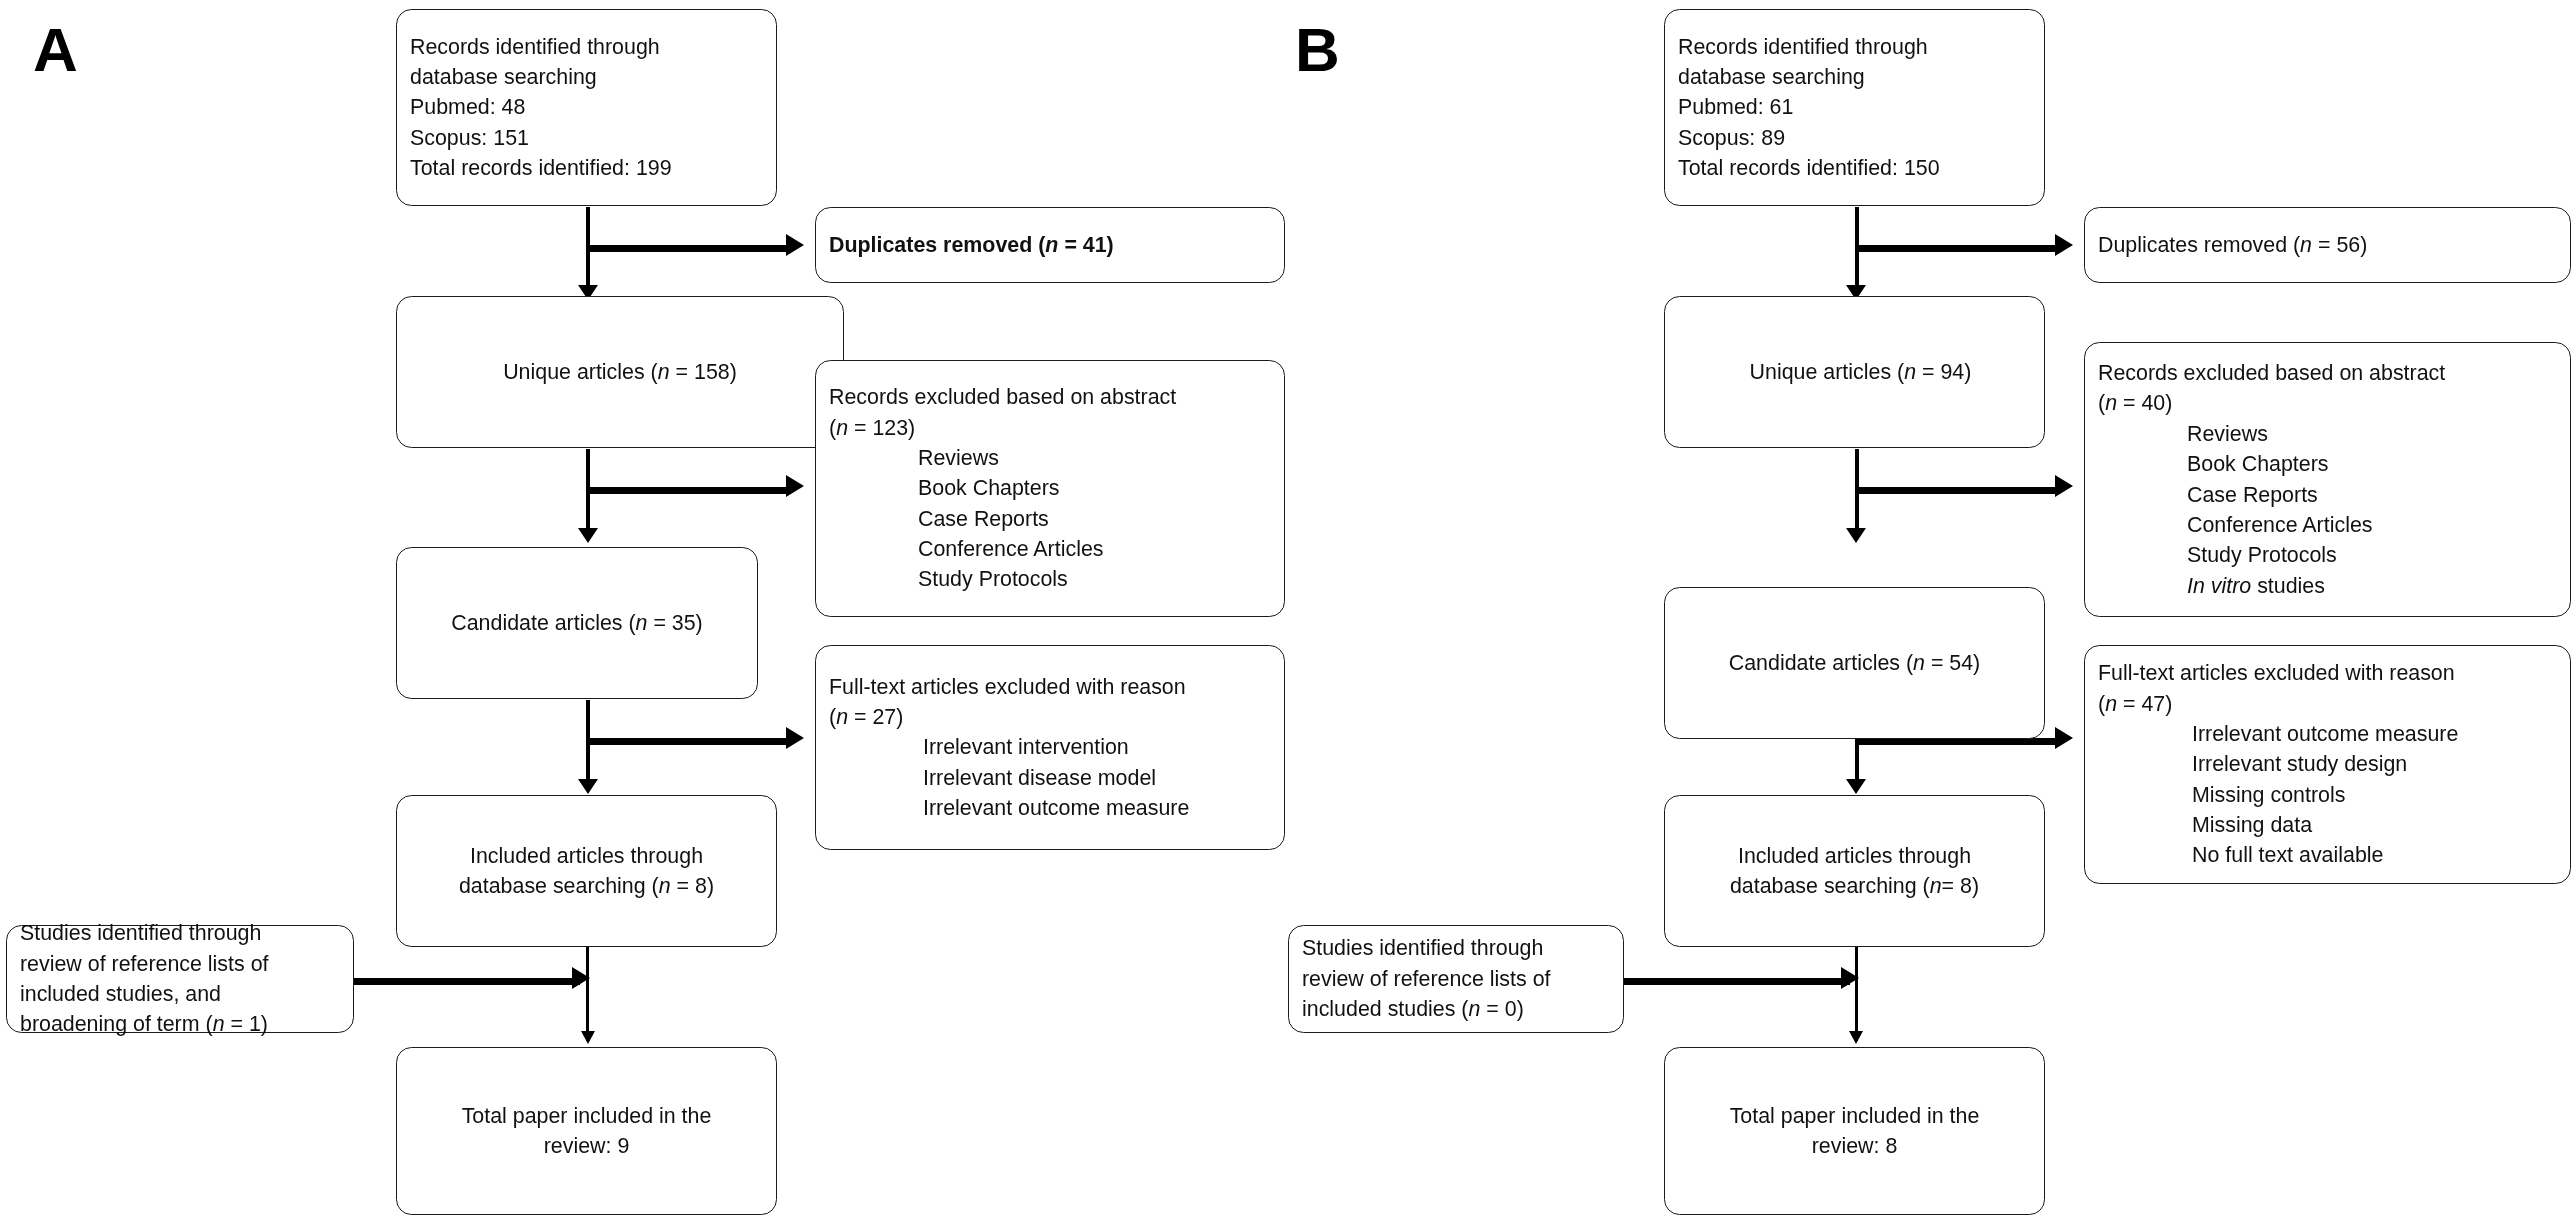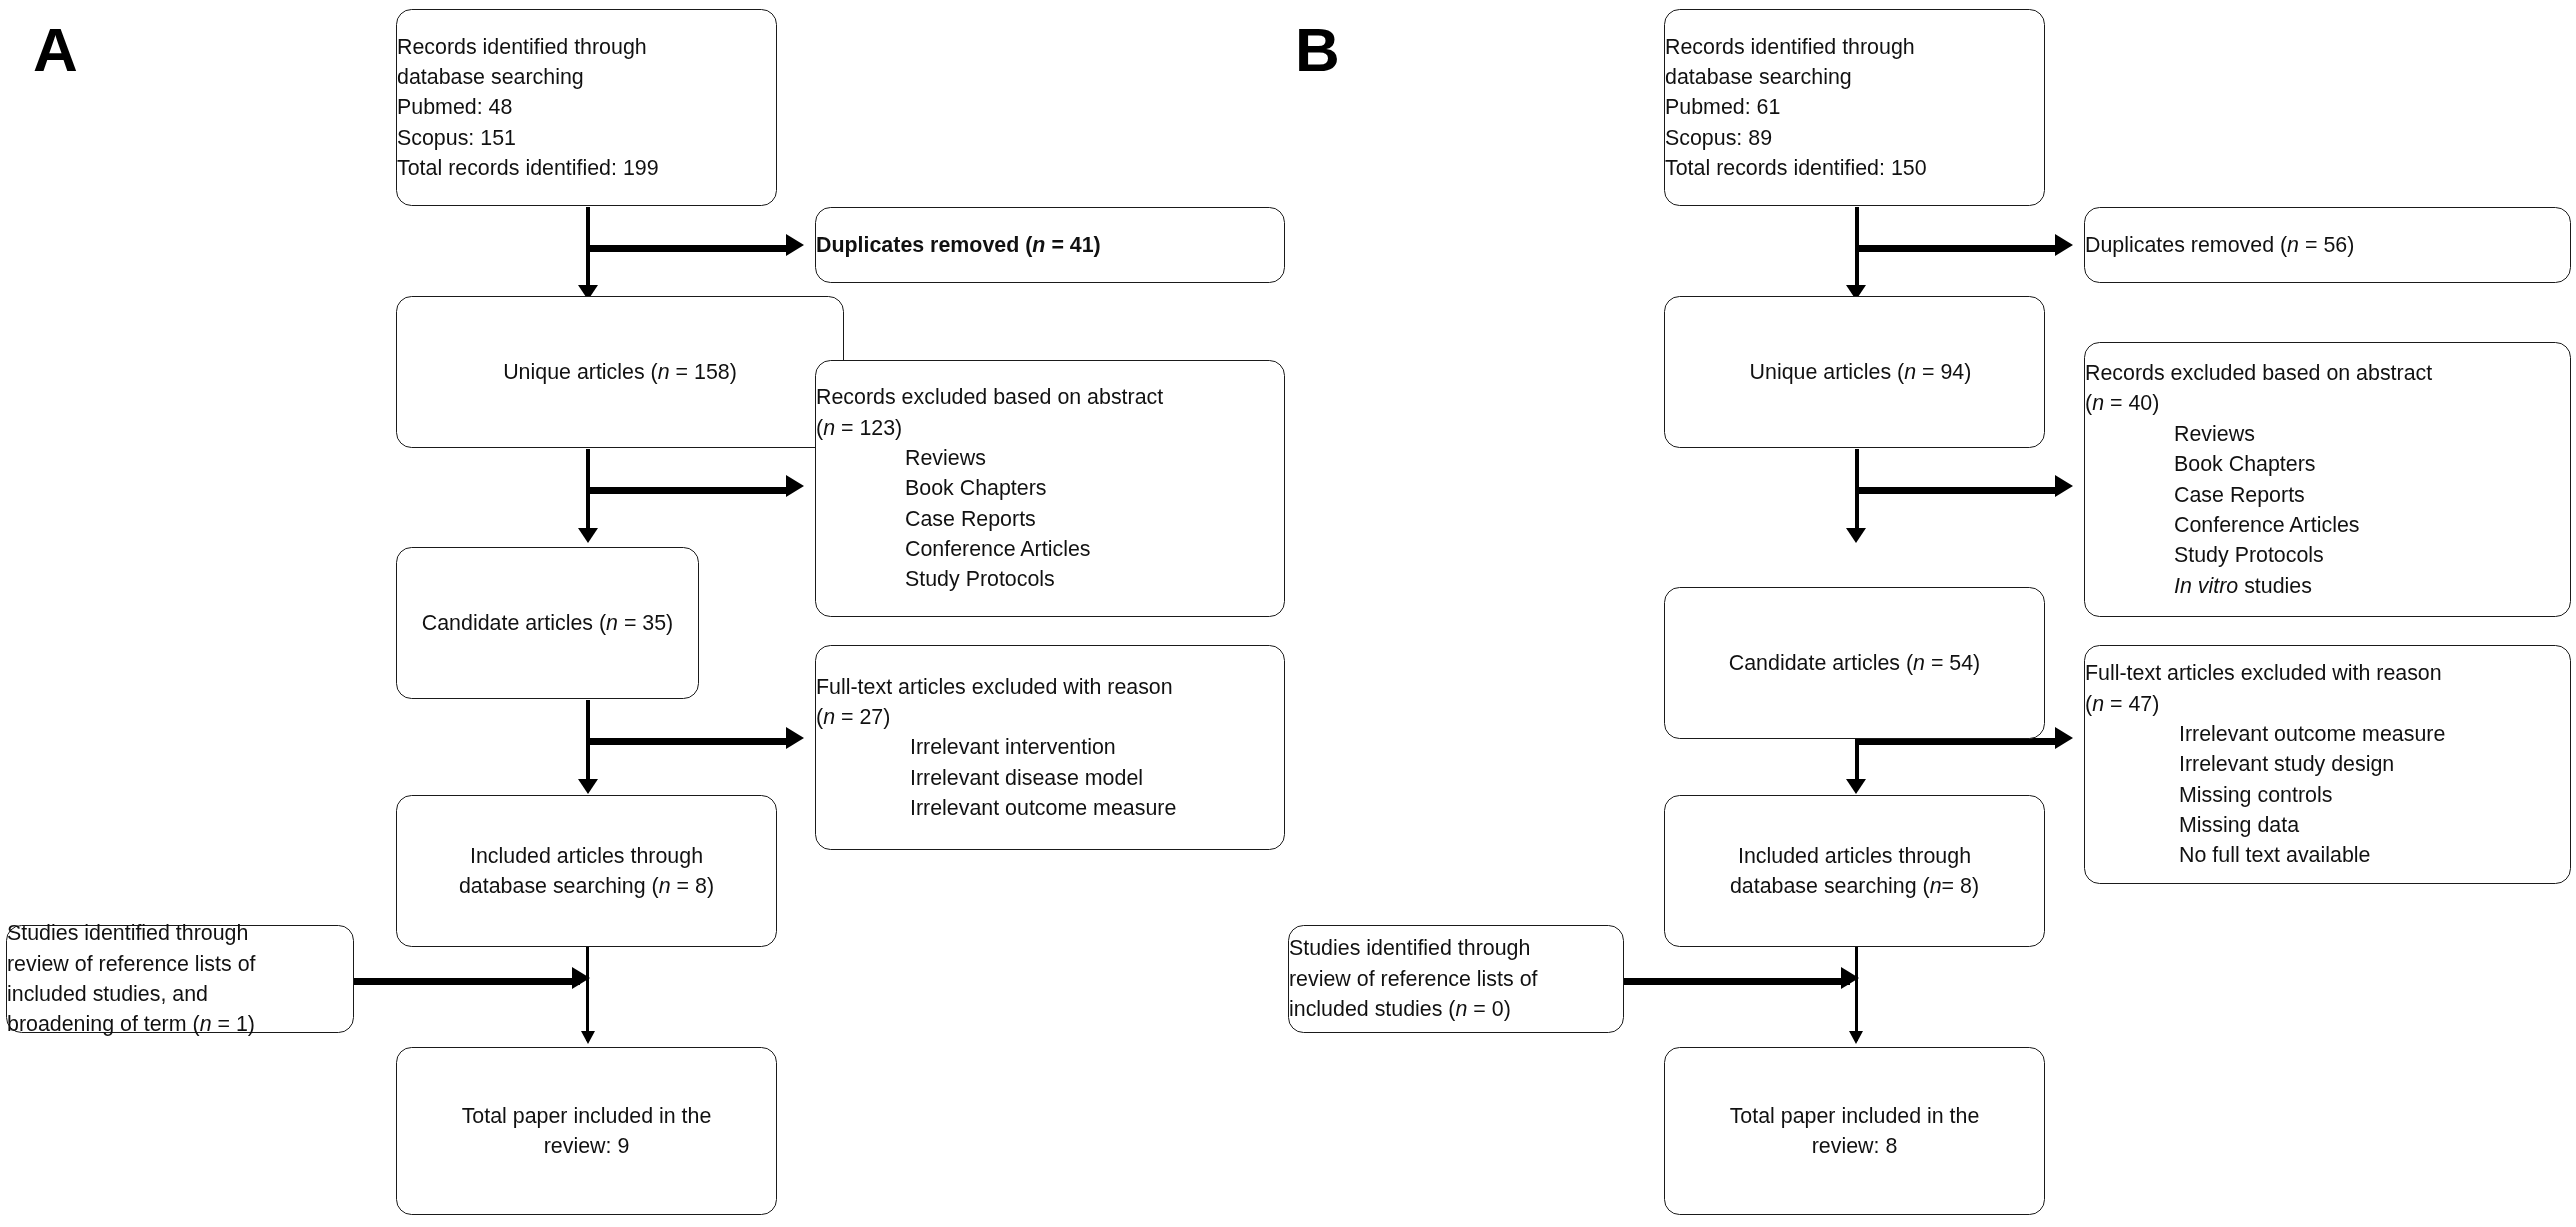--- a/index.html
+++ b/index.html
@@ -11,21 +11,21 @@
     color:#000;letter-spacing:0;
   }
 
   .node{
     position:absolute;box-sizing:border-box;
     border:1.8px solid #1a1a1a;border-radius:15.5px;background:#fff;
     display:flex;flex-direction:column;justify-content:center;
     font-size:21.4px;line-height:1.42;color:#111;
   }
   .node.center{align-items:center;text-align:center;}
-  .node.left{align-items:flex-start;text-align:left;padding-right:9.5px;}
+  .node.left{align-items:flex-start;text-align:left;padding-left:13px;padding-right:9.5px;}
   .node .ln{display:block;white-space:pre;}
   .node .ind{display:block;white-space:pre;text-align:center;}
   .node .ind-l{display:block;white-space:pre;padding-left:89px;text-align:center;}
   .node .ind-r{display:block;white-space:pre;padding-left:94px;text-align:left;}
   .it{}
 
   .vline{position:absolute;background:#000;width:4.2px;}
   .hline{position:absolute;background:#000;height:6.5px;}
   .vthin{position:absolute;background:#000;width:3px;}
 
@@ -91,21 +91,21 @@
   <div class="node left" style="left:815px;top:360px;width:470px;height:257px;">
     <span class="ln">Records excluded based on abstract</span>
     <span class="ln">(<i>n</i> = 123)</span>
     <span class="ind-l">Reviews</span>
     <span class="ind-l">Book Chapters</span>
     <span class="ind-l">Case Reports</span>
     <span class="ind-l">Conference Articles</span>
     <span class="ind-l">Study Protocols</span>
   </div>
 
-  <div class="node center" style="left:396px;top:547px;width:303px;height:152px;">
+  <div class="node center" style="left:396px;top:547px;width:362px;height:152px;">
     <span class="ln">Candidate articles (<i>n</i> = 35)</span>
   </div>
 
   <div class="node left" style="left:815px;top:645px;width:470px;height:205px;">
     <span class="ln">Full-text articles excluded with reason</span>
     <span class="ln">(<i>n</i> = 27)</span>
     <span class="ind-r">Irrelevant intervention</span>
     <span class="ind-r">Irrelevant disease model</span>
     <span class="ind-r">Irrelevant outcome measure</span>
   </div>

